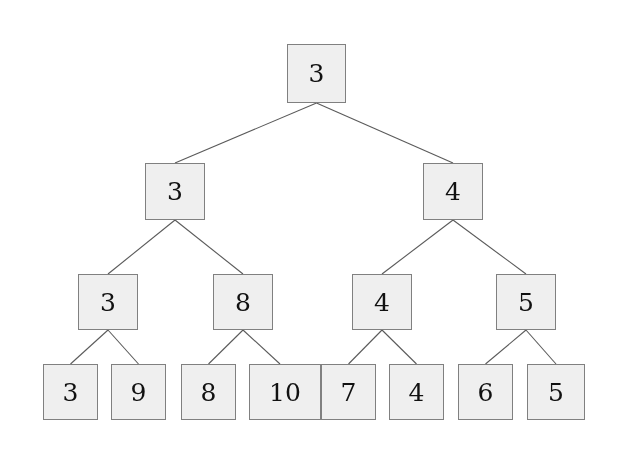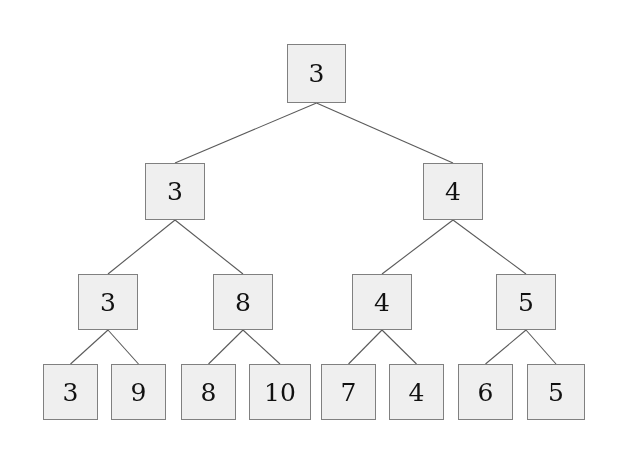--- a/index.html
+++ b/index.html
@@ -92,21 +92,21 @@
       </div>
       <div class="node" style="left: 43px; top: 364px; width: 55px; height: 56px; background: rgb(239, 239, 239); border-color: rgb(128, 128, 128);">
         <span class="node-label" style="color: rgb(17, 17, 17);">3</span>
       </div>
       <div class="node" style="left: 111px; top: 364px; width: 55px; height: 56px; background: rgb(239, 239, 239); border-color: rgb(128, 128, 128);">
         <span class="node-label" style="color: rgb(17, 17, 17);">9</span>
       </div>
       <div class="node" style="left: 181px; top: 364px; width: 55px; height: 56px; background: rgb(239, 239, 239); border-color: rgb(128, 128, 128);">
         <span class="node-label" style="color: rgb(17, 17, 17);">8</span>
       </div>
-      <div class="node" style="left: 249px; top: 364px; width: 62px; height: 56px; background: rgb(239, 239, 239); border-color: rgb(128, 128, 128);">
+      <div class="node" style="left: 249px; top: 364px; width: 72px; height: 56px; background: rgb(239, 239, 239); border-color: rgb(128, 128, 128);">
         <span class="node-label" style="color: rgb(17, 17, 17);">10</span>
       </div>
       <div class="node" style="left: 321px; top: 364px; width: 55px; height: 56px; background: rgb(239, 239, 239); border-color: rgb(128, 128, 128);">
         <span class="node-label" style="color: rgb(17, 17, 17);">7</span>
       </div>
       <div class="node" style="left: 389px; top: 364px; width: 55px; height: 56px; background: rgb(239, 239, 239); border-color: rgb(128, 128, 128);">
         <span class="node-label" style="color: rgb(17, 17, 17);">4</span>
       </div>
       <div class="node" style="left: 458px; top: 364px; width: 55px; height: 56px; background: rgb(239, 239, 239); border-color: rgb(128, 128, 128);">
         <span class="node-label" style="color: rgb(17, 17, 17);">6</span>

